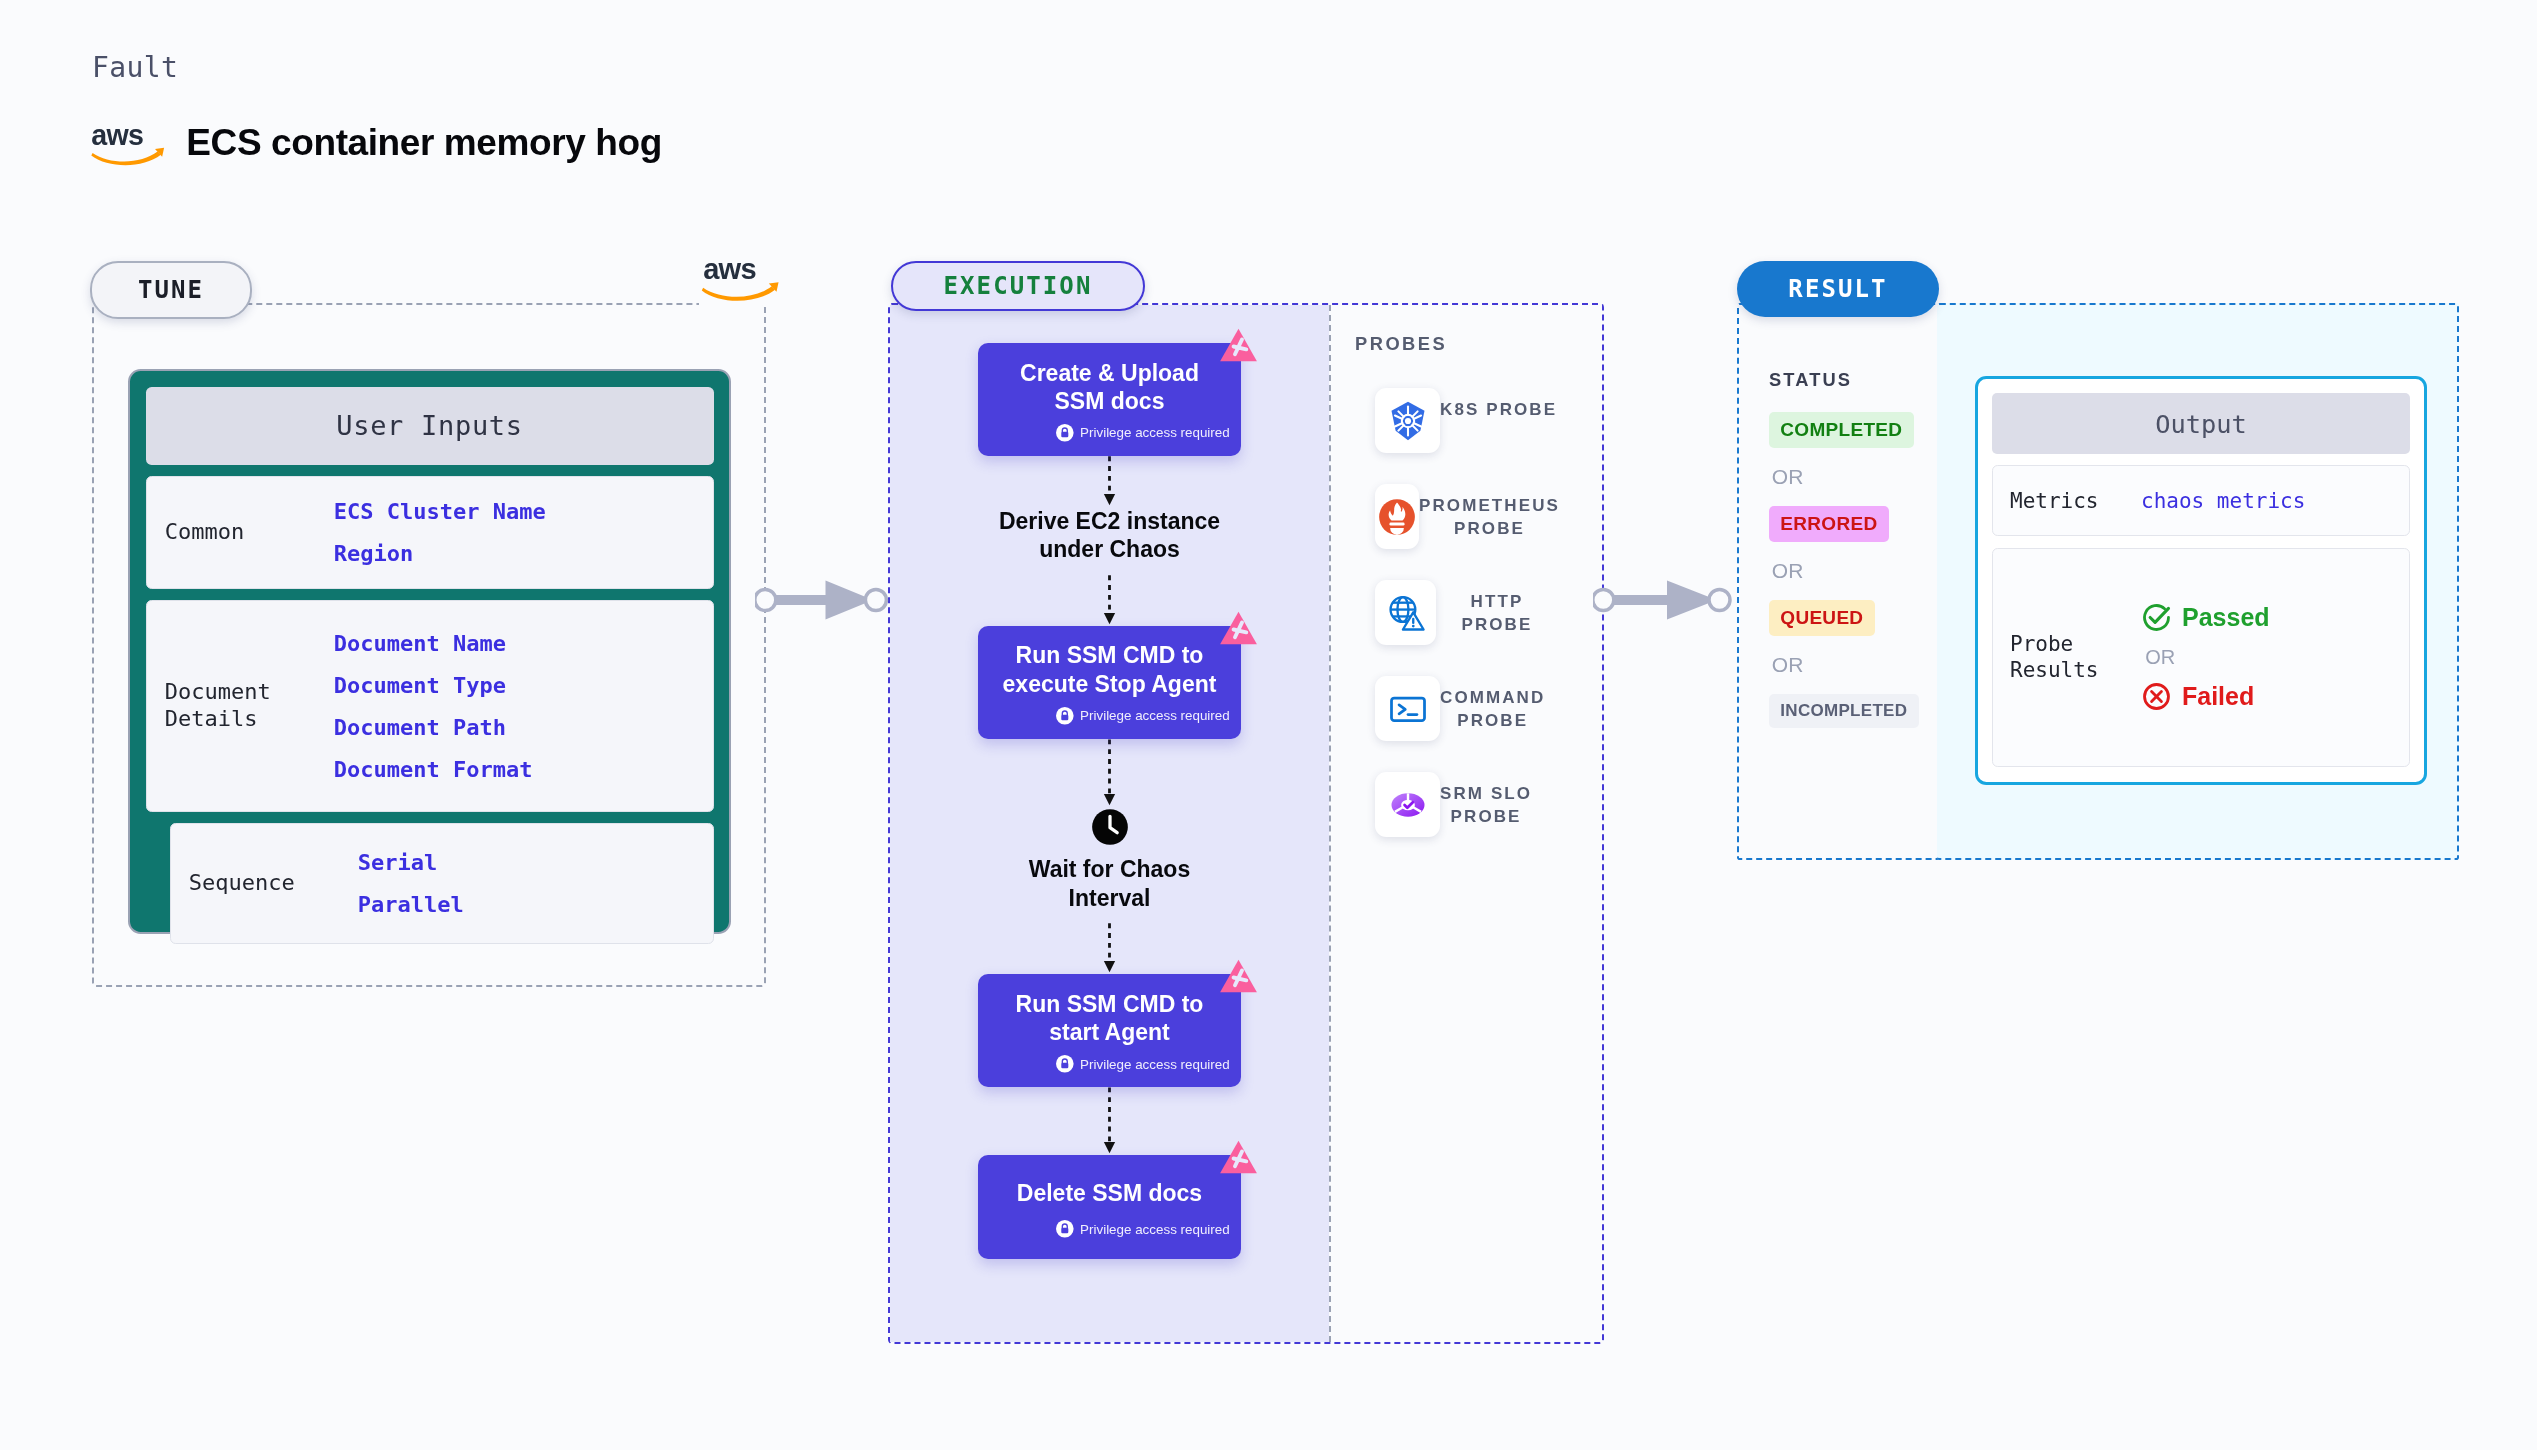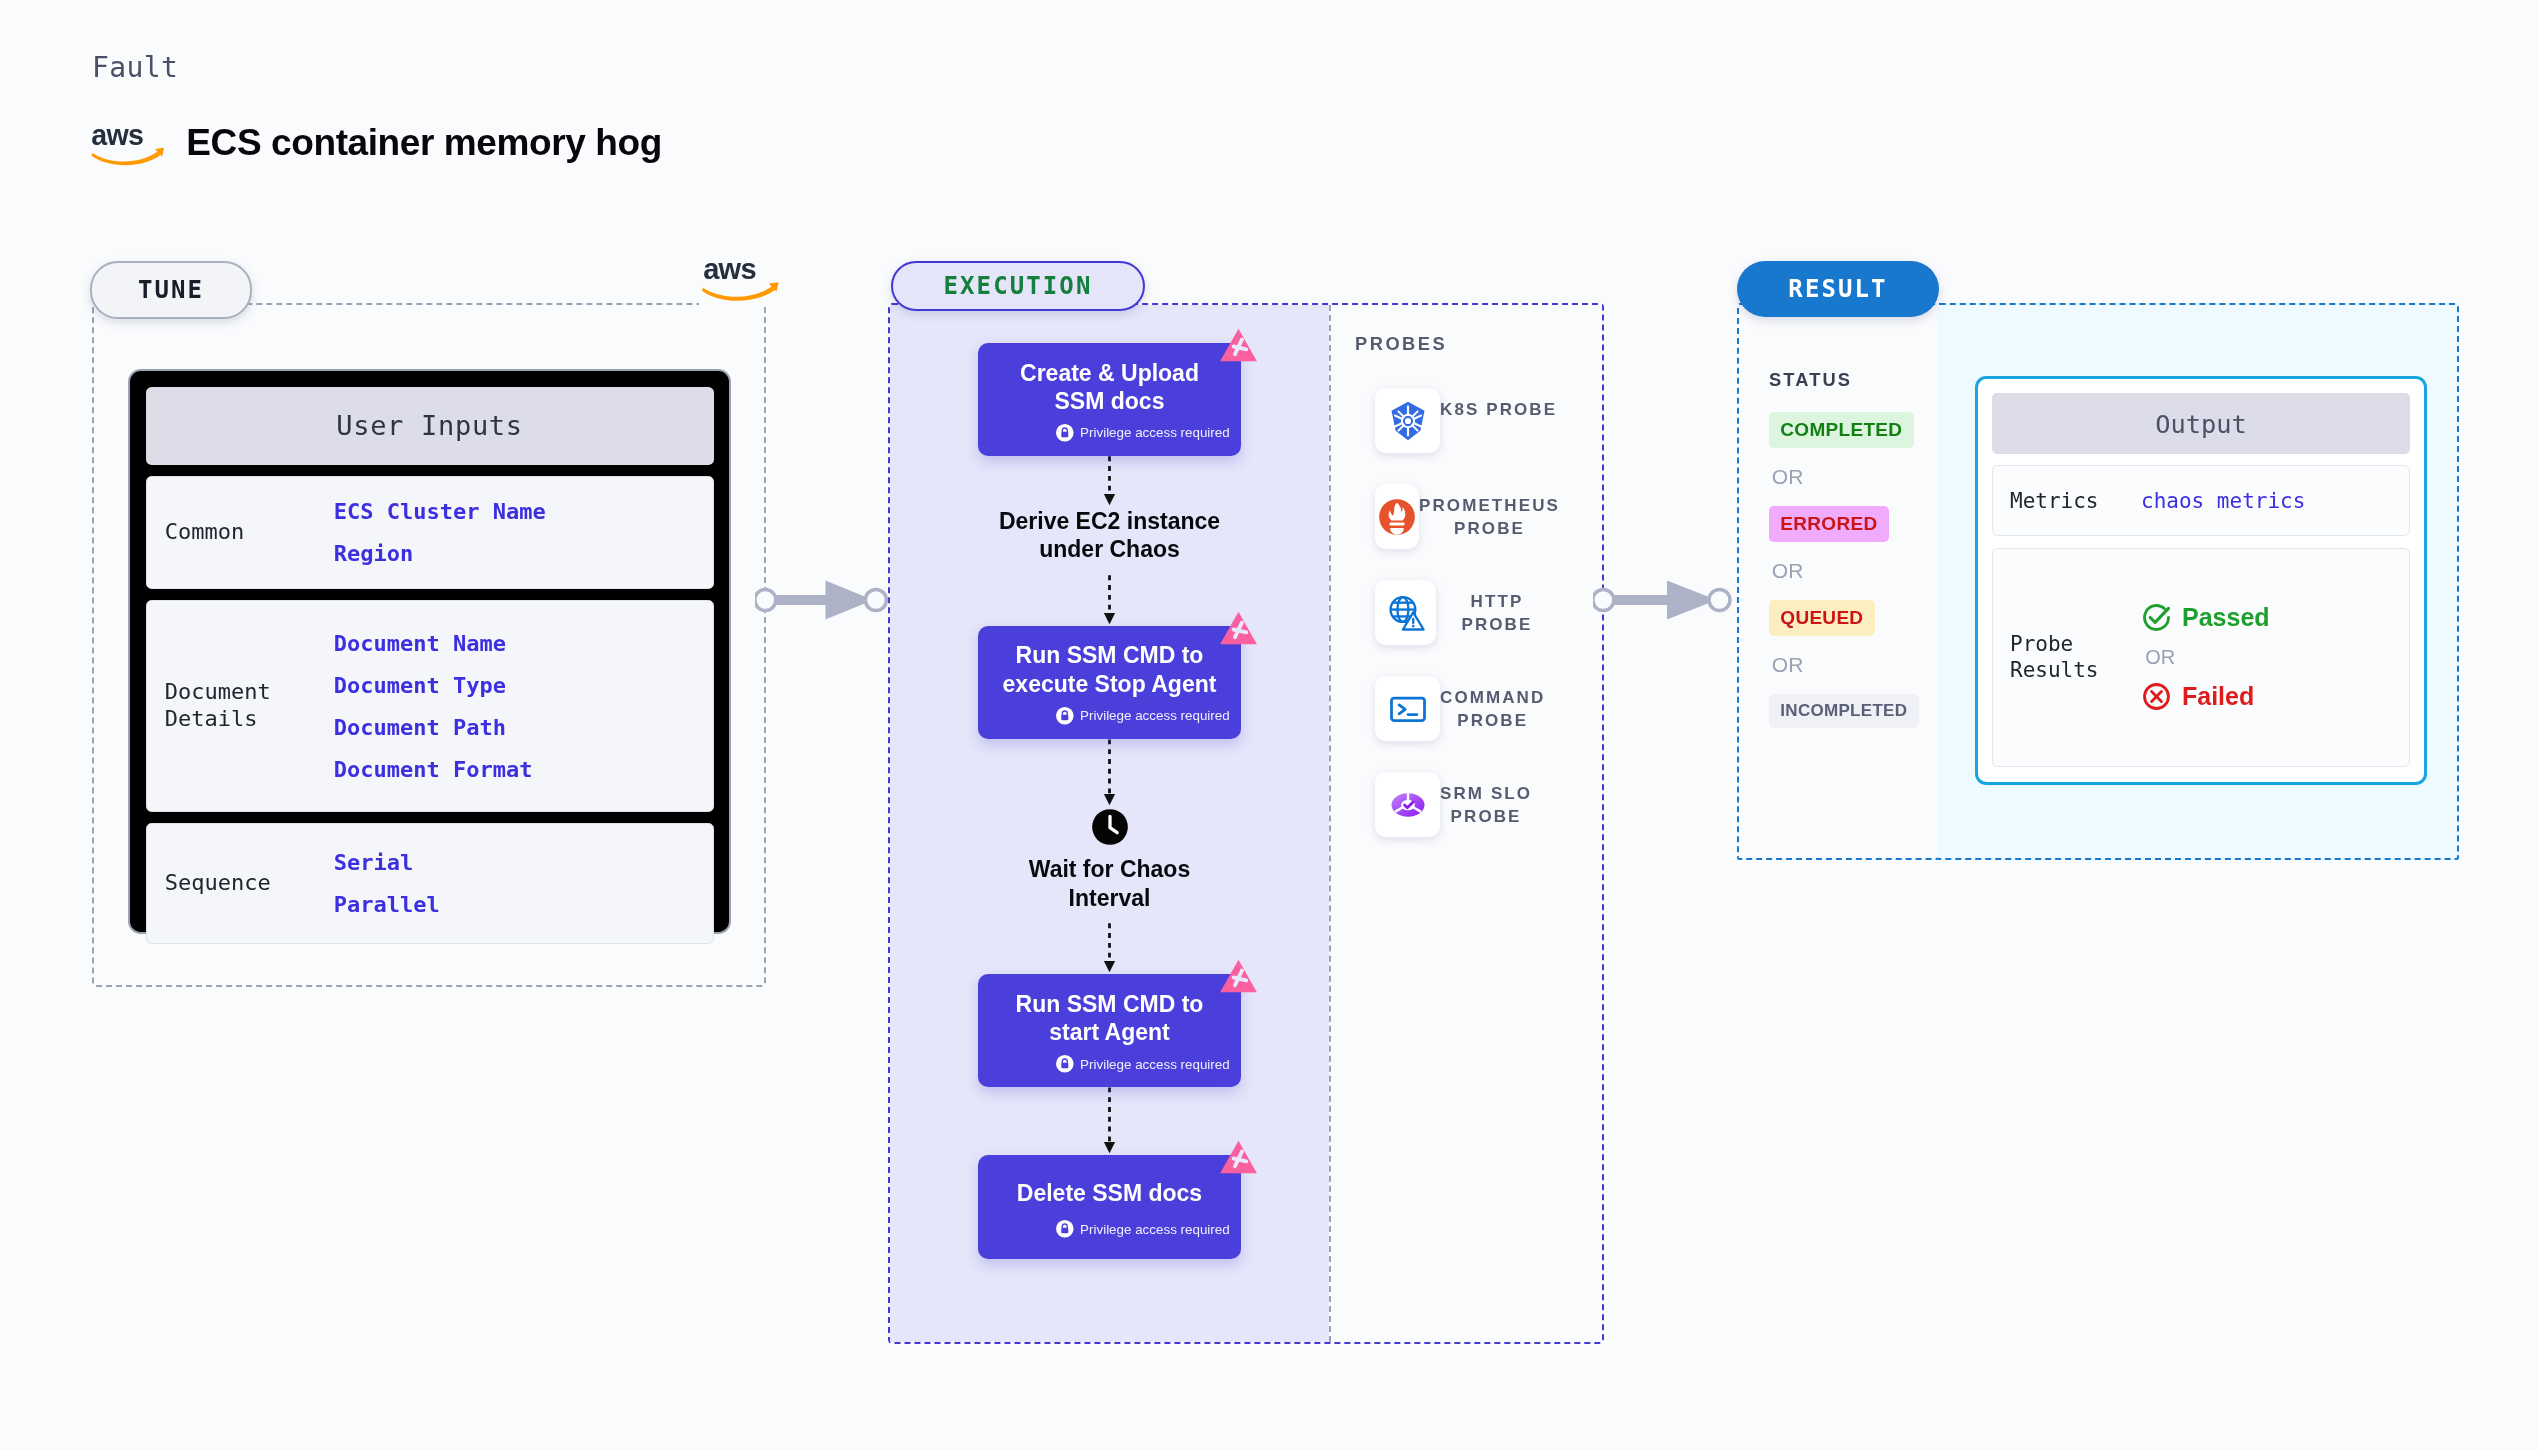--- a/index.html
+++ b/index.html
@@ -45,21 +45,21 @@
     border: 2.1px dashed #9aa2b4; border-radius: 4.2px;
     background: #fafbfd;
   }
   #tune-pill {
     left: 90px; top: 261px; width: 162px; height: 58px;
     background: #f3f4f8; color: #1b1e28; border: 2.1px solid #a9b0c0;
     font-size: 24px;
   }
   .inputs-card {
     position: absolute; left: 34px; top: 64px; width: 603px; height: 565px;
-    border: 2.1px solid #9aa2b4; border-radius: 12.7px; background: #000000;
+    border: 2.1px solid #9aa2b4; border-radius: 12.7px; background: #0f766e;
     padding: 15.5px;
   }
   .inputs-head {
     height: 78px; background: #dcdde8; border-radius: 5.6px;
     display: flex; align-items: center; justify-content: center;
     font-family: "DejaVu Sans Mono", monospace;
     font-size: 27px; color: #2f3344; letter-spacing: 0.7px;
   }
   .in-group {
     margin-top: 11.3px; border: 1.4px solid #dfe2ea; border-radius: 5.6px;
@@ -71,21 +71,21 @@
     font-family: "DejaVu Sans Mono", monospace;
     font-size: 22px; color: #22252f; line-height: 1.22;
   }
   .in-values { display: flex; flex-direction: column; gap: 17px; }
   .in-val {
     font-family: "DejaVu Sans Mono", monospace;
     font-size: 22px; color: #3b2fe0; font-weight: bold;
   }
   .g-common  { height: 113px; }
   .g-doc     { height: 212px; }
-  .g-seq     { height: 121px; }
+  .g-seq     { height: 121px; margin-left: 24px; }
 
   
   .aws-mini { position: absolute; left: 699px; top: 251px; width: 83px; height: 54px; z-index: 5; background:#fafbfd; }
 
   
   #exec-panel { left: 888px; top: 303px; width: 716px; height: 1041px; }
   #exec-panel .panel-body {
     border: 2.8px dashed #4338d6; border-radius: 4.2px; background: #fafbfd;
   }
   #exec-pill {

